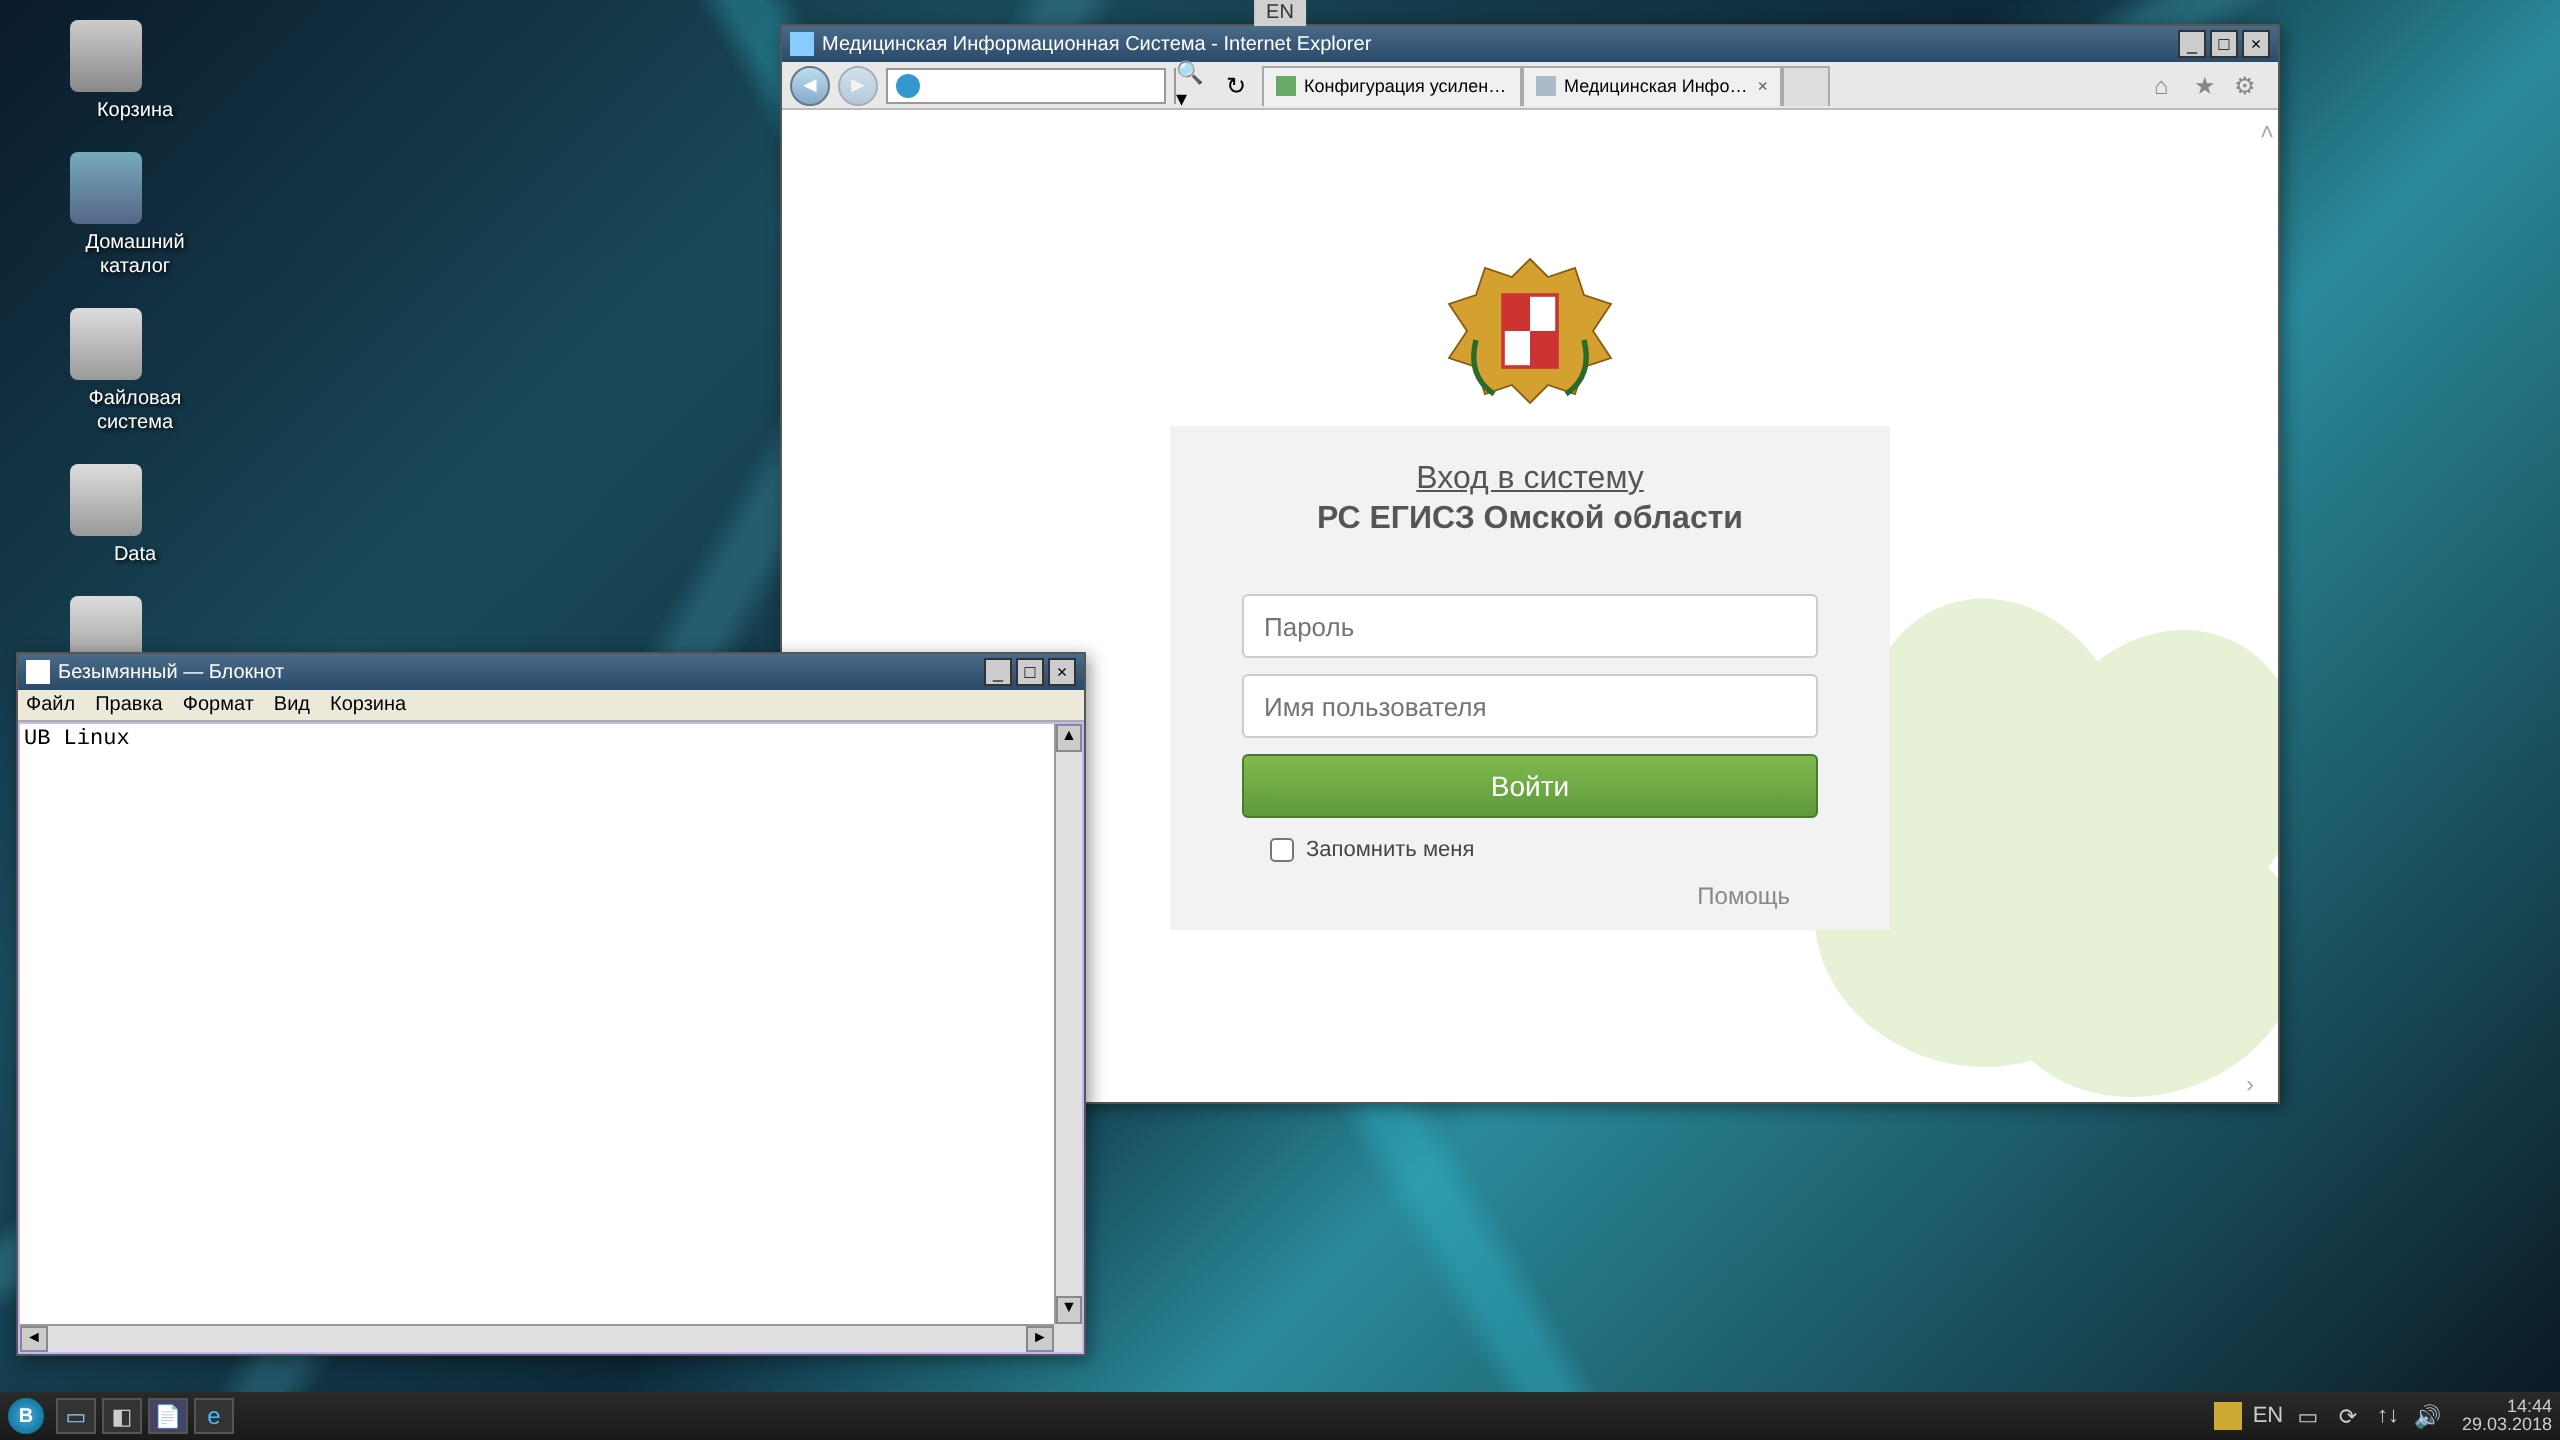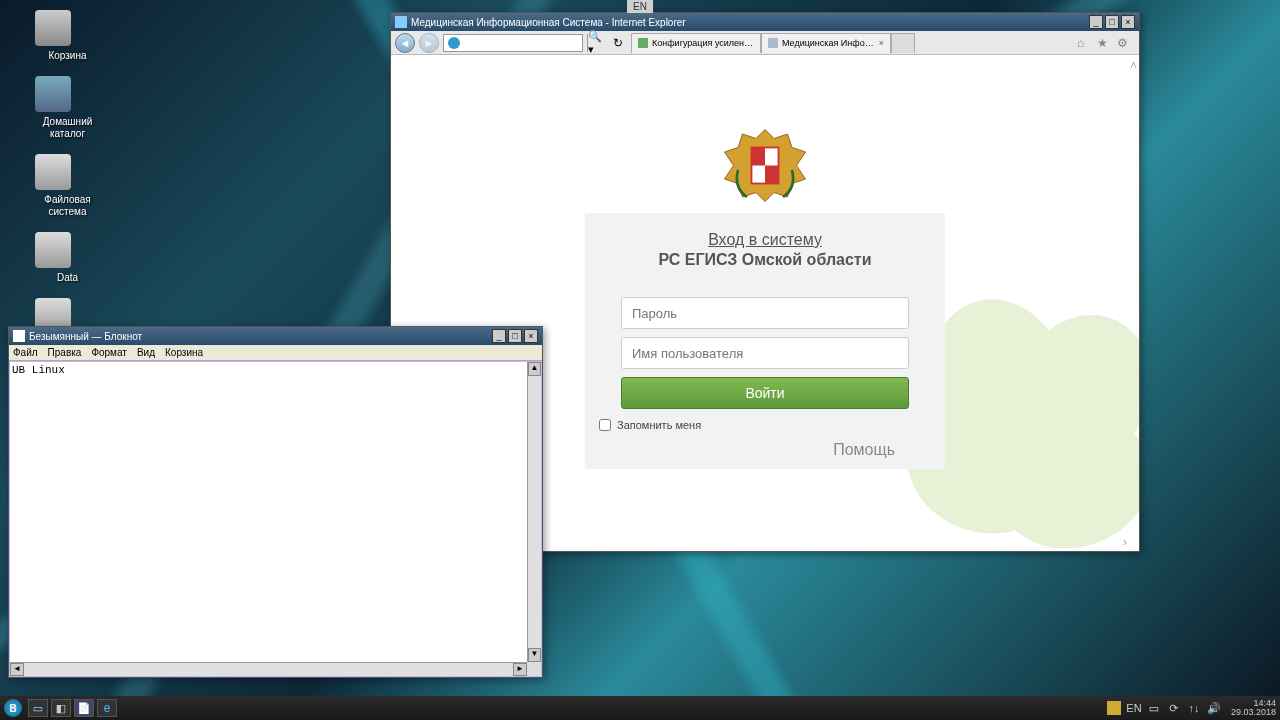--- a/index.html
+++ b/index.html
@@ -42,24 +42,24 @@
 .page { flex: 1; background: #fff; position: relative; overflow: hidden; }
 .clover { position: absolute; right: -40px; bottom: -40px; width: 300px; height: 340px; opacity: 0.35; }
 .clover svg { width: 100%; height: 100%; }
 .login-wrap { position: absolute; left: 50%; top: 70px; transform: translateX(-50%); display: flex; flex-direction: column; align-items: center; }
 .crest { width: 90px; height: 80px; margin-bottom: 8px; }
 .login-card { width: 360px; background: #f2f2f2; padding: 18px 14px 10px; }
 .login-title { text-align: center; color: #555; font-size: 16px; margin-bottom: 2px; text-decoration: underline; }
 .login-sub { text-align: center; color: #555; font-size: 16px; font-weight: 600; margin-bottom: 28px; }
 .login-input { width: 288px; height: 32px; margin: 0 auto 8px; display: block; border: 1px solid #ccc; border-radius: 3px; padding: 0 10px; font-size: 13px; color: #888; background: #fff; }
 .login-btn { width: 288px; height: 32px; margin: 4px auto 10px; display: block; background: linear-gradient(#7fb94e,#5e9a3c); border: 1px solid #4a7a2e; border-radius: 3px; color: #fff; font-size: 14px; cursor: pointer; }
-.remember-row { display: flex; gap: 6px; margin-bottom: 10px; }
+.remember-row { display: flex; gap: 6px; margin-left: 36px; margin-bottom: 10px; }
 .remember-row input { width: 12px; height: 12px; }
 .remember-row label { font-size: 11px; color: #444; }
-.help-link { text-align: right; font-size: 16px; color: #888; margin-right: 36px; cursor: pointer; }
+.help-link { text-align: right; font-size: 12px; color: #888; margin-right: 36px; cursor: pointer; }
 .scrollhint { position: absolute; bottom: 2px; right: 12px; color: #aaa; font-size: 12px; }
 .scrollup { position: absolute; top: 4px; right: 2px; color: #aaa; font-size: 12px; }
 .notepad { left: 8px; top: 326px; width: 535px; height: 352px; z-index: 30; }
 .menu { height: 16px; background: #ece9d8; border-bottom: 1px solid #aaa; display: flex; padding: 0 4px; gap: 10px; font-size: 10px; align-items: center; }
 .menu span { cursor: pointer; }
 .editor { flex: 1; background: #3b82f6; border: 1px solid #c4b5fd; position: relative; }
 .editor textarea { width: calc(100% - 14px); height: calc(100% - 14px); border: none; resize: none; font-family: "Courier New", monospace; font-size: 11px; padding: 2px; outline: none; }
 .vscroll { position: absolute; right: 0; top: 0; bottom: 14px; width: 14px; background: #e0e0e0; border-left: 1px solid #999; }
 .vscroll .arr { height: 14px; background: #ccc; border: 1px solid #888; font-size: 8px; text-align: center; cursor: pointer; }
 .hscroll { position: absolute; left: 0; right: 14px; bottom: 0; height: 14px; background: #e0e0e0; border-top: 1px solid #999; display: flex; justify-content: space-between; }

